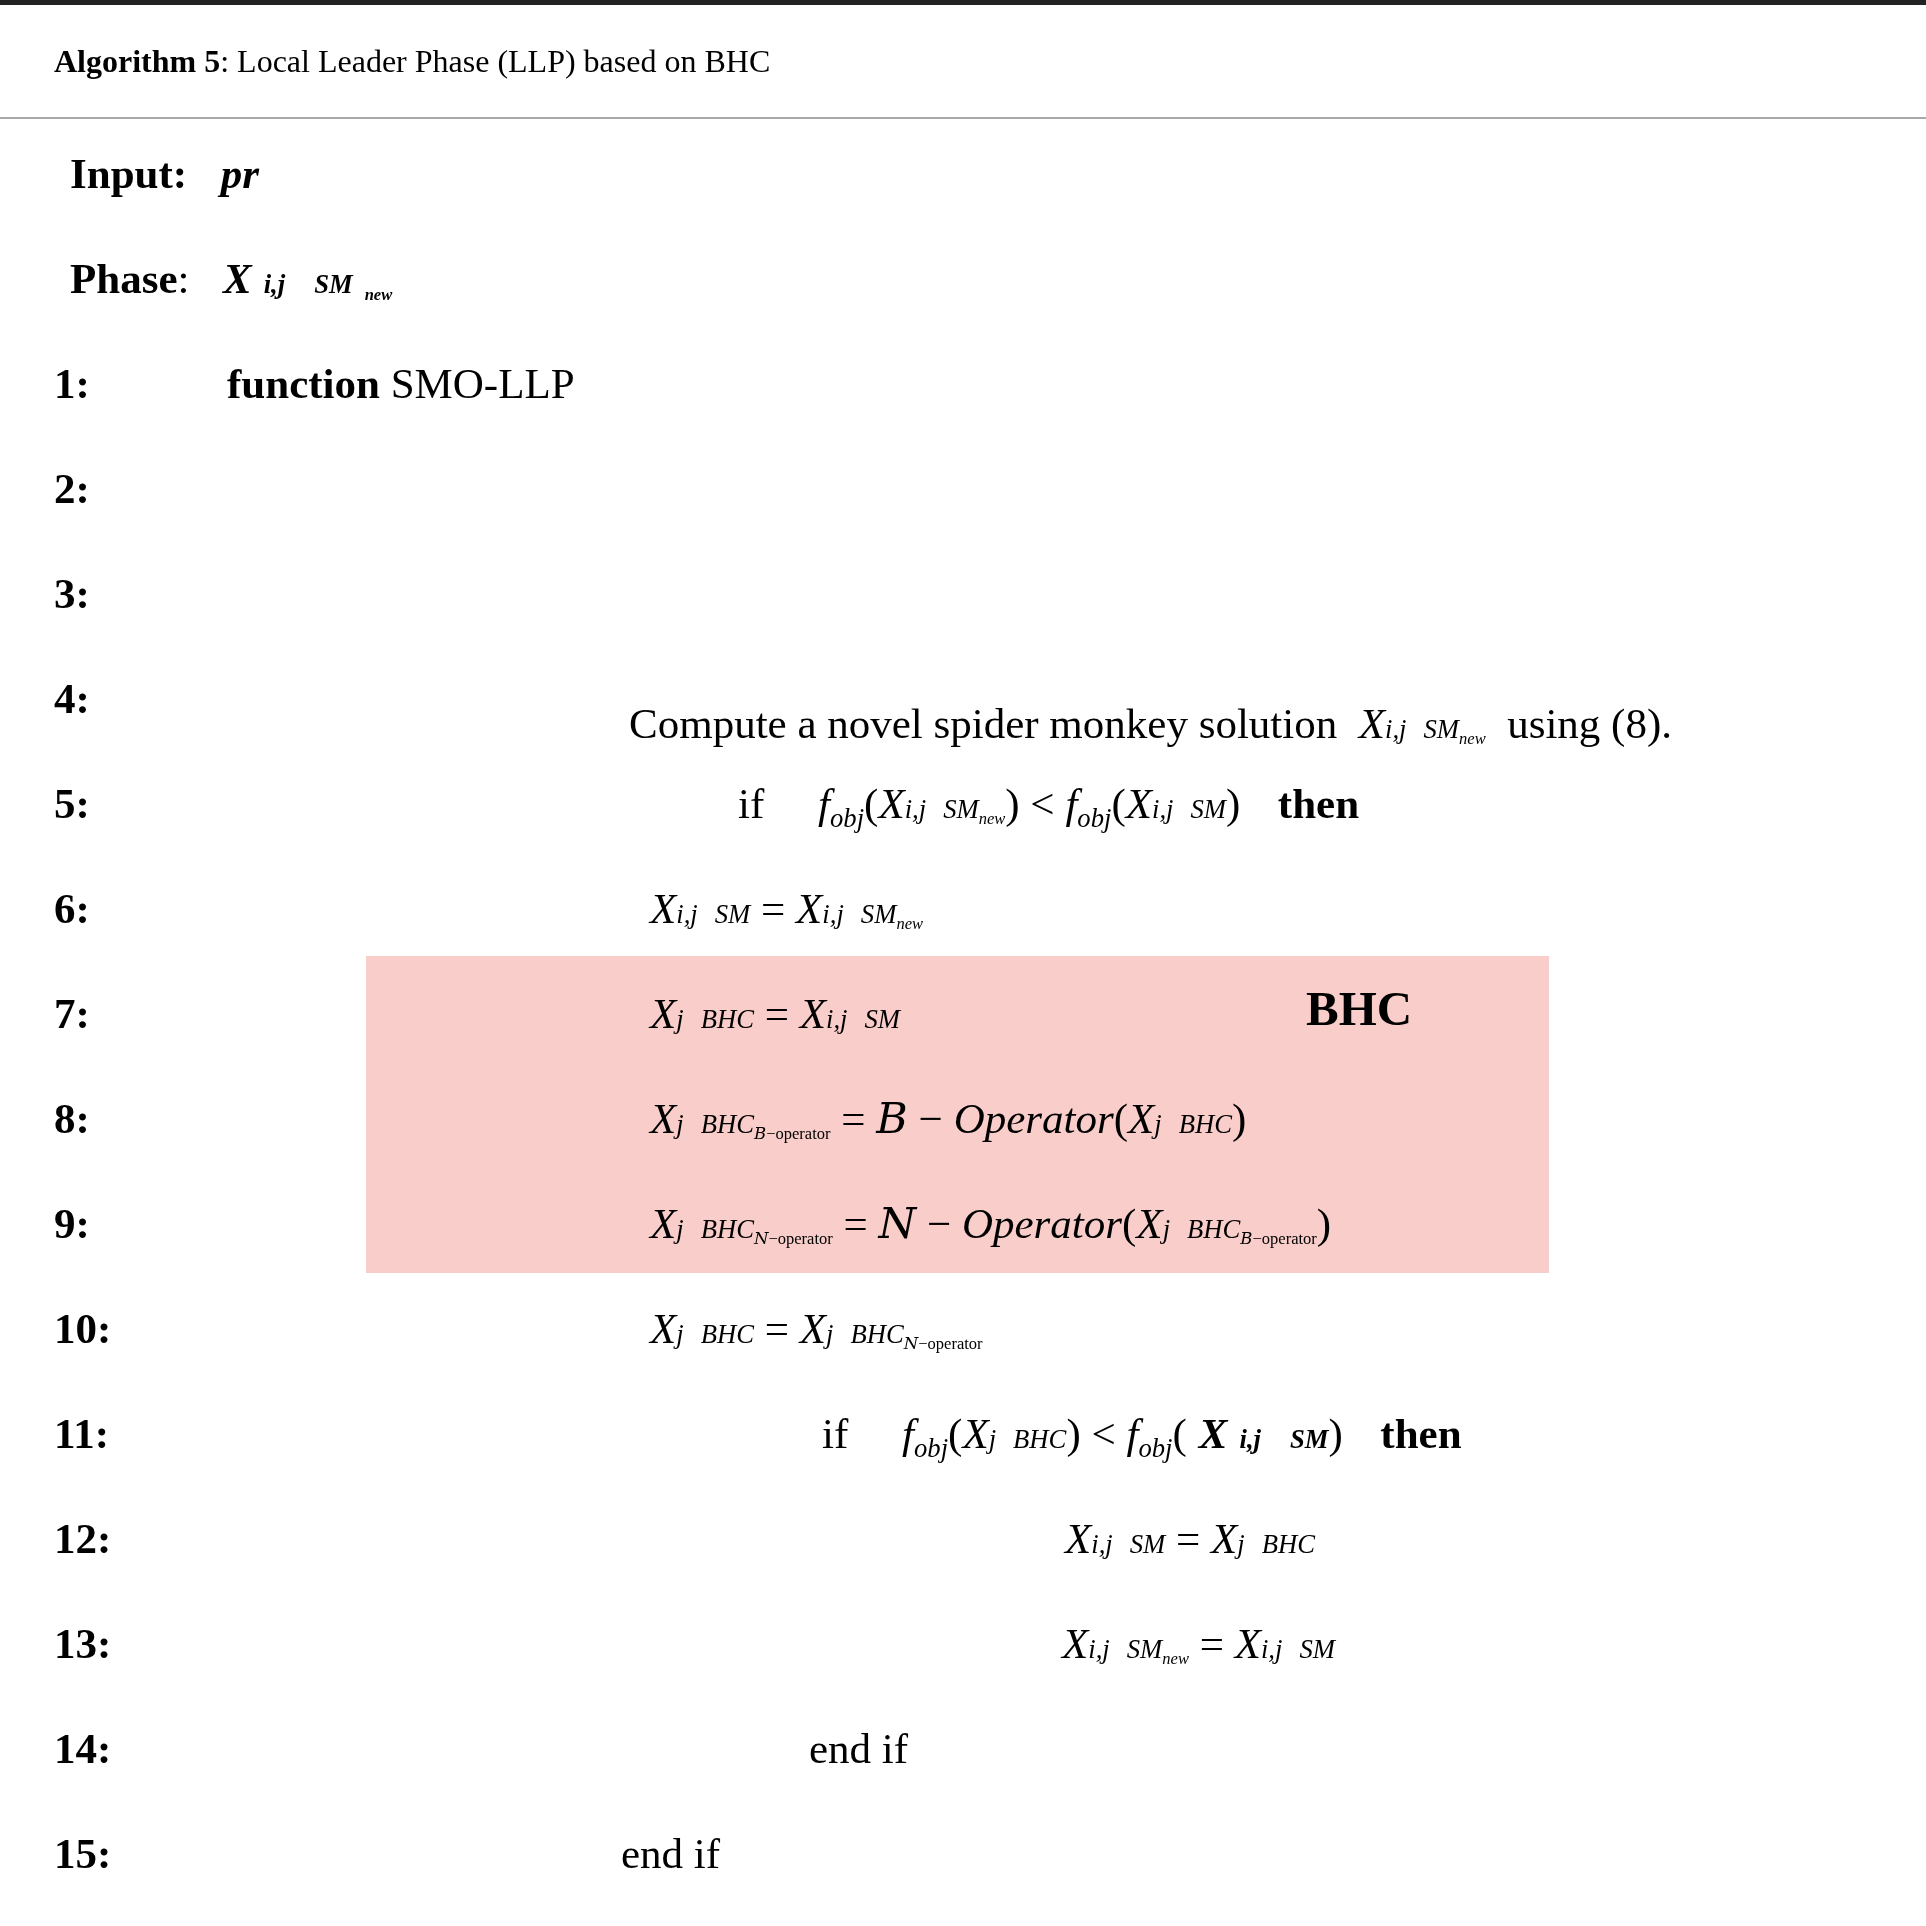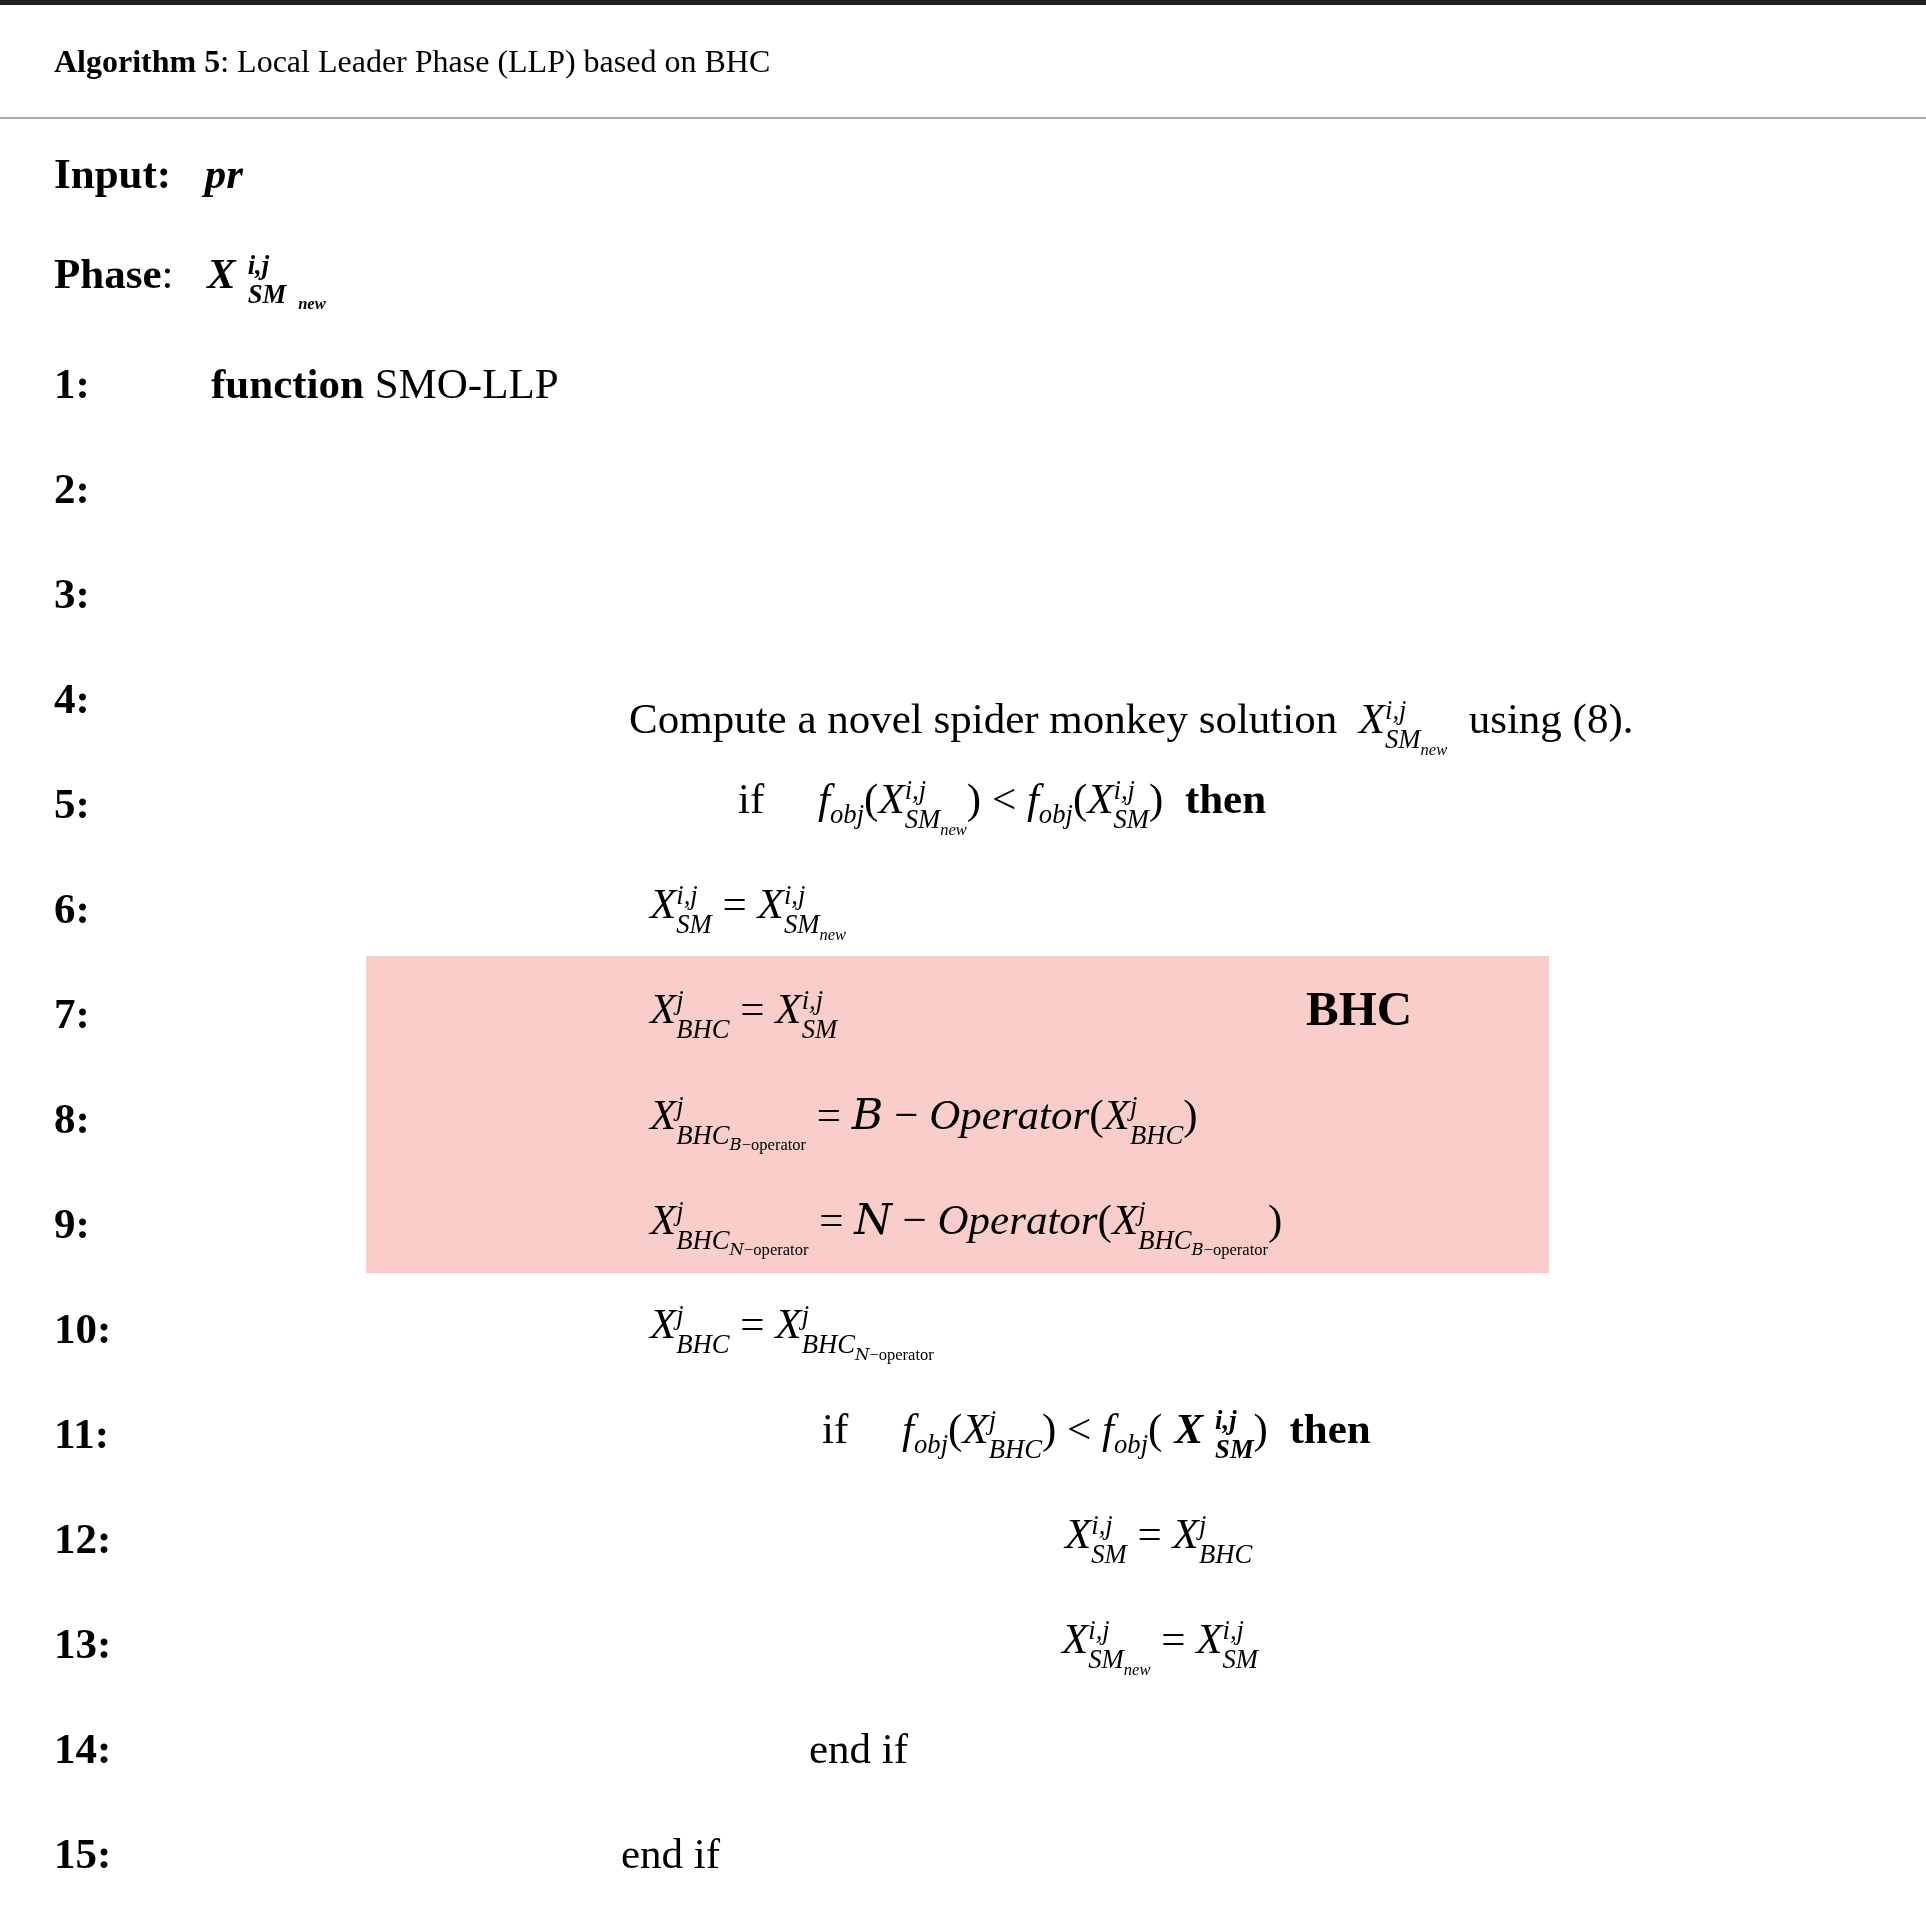--- a/index.html
+++ b/index.html
@@ -32,29 +32,30 @@
   .rows{position:absolute;top:120px;left:0;right:0;z-index:2;}
   .row{position:relative;height:105px;}
   .num{
     position:absolute;left:54px;top:50%;transform:translateY(-50%);
     font-weight:bold;font-size:43px;white-space:pre;
   }
   .code{
     position:absolute;top:50%;transform:translateY(-50%);
     font-size:43px;white-space:pre;
   }
-  .f-b{font-weight:bold;}
+  .f-b{font-weight:bold;margin-left:16px;}
   .f-i{font-style:italic;}
   .f-bi{font-weight:bold;font-style:italic;margin-left:12px;}
   .f-cal{font-style:italic;font-family:"DejaVu Serif", serif;}
   sub,sup{font-size:0.62em;line-height:0;}
   .st{
-    display:inline-flex;flex-direction:column;align-items:flex-start;
+    display:inline-flex;flex-direction:row;align-items:flex-start;
     vertical-align:middle;font-size:0.62em;line-height:1.08;
     transform:translateY(0.08em);
+    gap:17px;
   }
   .st .sp,.st .sb{display:block;white-space:pre;}
 </style>
 </head>
 <body>
 
 <div class="page">
   <div class="toprule"></div>
 
   <div class="header">

